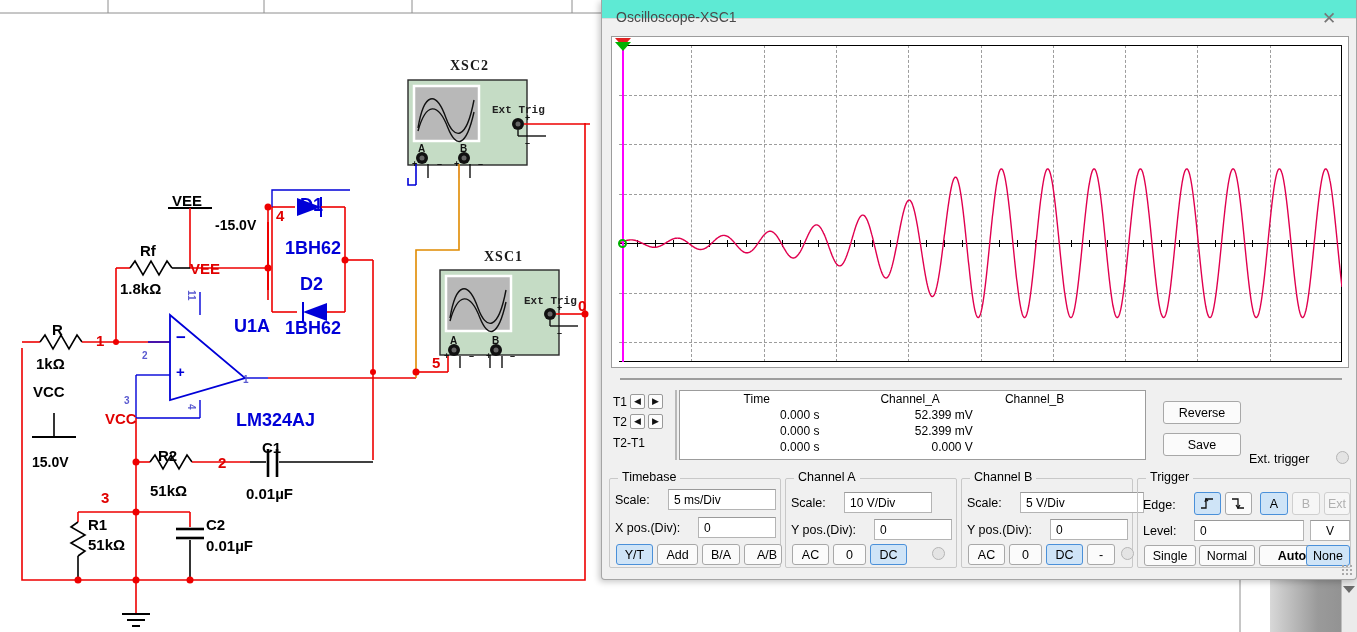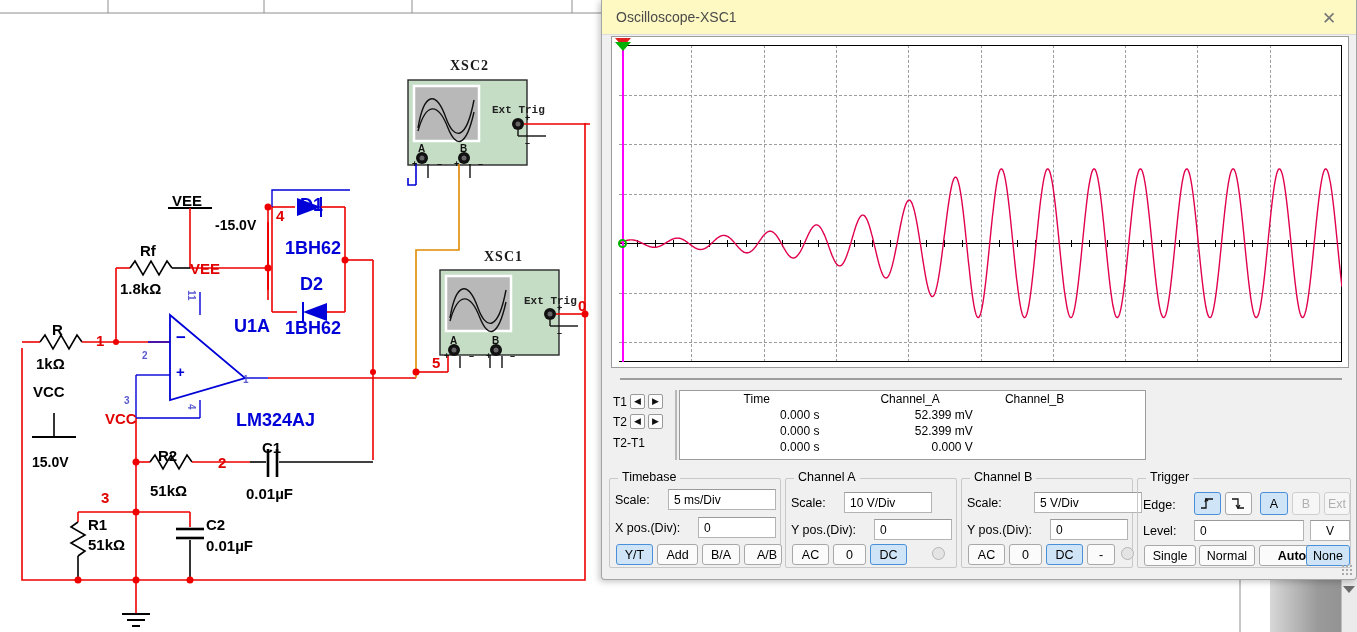--- a/index.html
+++ b/index.html
@@ -55,21 +55,21 @@
   
   #scope {
     position: absolute; left: 601px; top: 0px; width: 756px; height: 580px;
     background: #f0f0f0;
     border: 1px solid #a5a5a5;
     border-top: none;
     border-radius: 0 0 4px 4px;
     box-shadow: -2px 2px 6px rgba(0,0,0,.22);
   }
   #scope-titlebar {
-    position: relative; height: 35px; background: #fef9c3;
+    position: relative; height: 19px; background: #5eead4;
     border-bottom: 1px solid #dcdcdc;
     border-radius: 0 0 0 0;
   }
   #scope-title {
     position: absolute; left: 14px; top: 9px;
     font-size: 14px; color: #4a4a4a;
   }
   #scope-close {
     position: absolute; right: 8px; top: 4px; width: 38px; height: 28px;
     display: flex; align-items: center; justify-content: center;
@@ -538,20 +538,26 @@
             </tr>
             <tr>
               <td>0.000 s</td>
               <td>0.000 V</td>
               <td></td>
             </tr>
           </tbody>
         </table>
       </div>
 
+      <div id="btn-col">
+        <div class="plain-btn" style="position:absolute;left:6px;top:11px;width:78px;height:23px;">Reverse</div>
+        <div class="plain-btn" style="position:absolute;left:6px;top:43px;width:78px;height:23px;">Save</div>
+        <div id="ext-trig-label" style="left:92px;top:62px;">Ext. trigger</div>
+        <div class="led" style="left:179px;top:61px;"></div>
+      </div>
     </div>
 
     <div class="group" style="left:7px;top:478px;width:172px;height:90px;">
       <div class="group-title">Timebase</div>
       <div class="ctl-label" style="left:5px;top:14px;">Scale:</div>
       <div class="ctl-field" style="left:58px;top:10px;width:108px;height:21px;">5 ms/Div</div>
       <div class="ctl-label" style="left:5px;top:42px;">X pos.(Div):</div>
       <div class="ctl-field" style="left:88px;top:38px;width:78px;height:21px;">0</div>
       <div class="seg-btn sel" style="left:6px;top:65px;width:37px;height:21px;">Y/T</div>
       <div class="seg-btn" style="left:47px;top:65px;width:41px;height:21px;">Add</div>
@@ -567,21 +573,21 @@
       <div class="ctl-field" style="left:88px;top:40px;width:78px;height:21px;">0</div>
       <div class="seg-btn" style="left:6px;top:65px;width:37px;height:21px;">AC</div>
       <div class="seg-btn" style="left:47px;top:65px;width:33px;height:21px;">0</div>
       <div class="seg-btn sel" style="left:84px;top:65px;width:37px;height:21px;">DC</div>
       <div class="led" style="left:146px;top:68px;"></div>
     </div>
 
     <div class="group" style="left:359px;top:478px;width:172px;height:90px;">
       <div class="group-title">Channel B</div>
       <div class="ctl-label" style="left:5px;top:17px;">Scale:</div>
-      <div class="ctl-field" style="left:72px;top:13px;width:108px;height:21px;justify-content:flex-start;">5  V/Div</div>
+      <div class="ctl-field" style="left:58px;top:13px;width:124px;height:21px;justify-content:flex-start;">5  V/Div</div>
       <div class="ctl-label" style="left:5px;top:44px;">Y pos.(Div):</div>
       <div class="ctl-field" style="left:88px;top:40px;width:78px;height:21px;">0</div>
       <div class="seg-btn" style="left:6px;top:65px;width:37px;height:21px;">AC</div>
       <div class="seg-btn" style="left:47px;top:65px;width:33px;height:21px;">0</div>
       <div class="seg-btn sel" style="left:84px;top:65px;width:37px;height:21px;">DC</div>
       <div class="seg-btn" style="left:125px;top:65px;width:28px;height:21px;">-</div>
       <div class="led" style="left:159px;top:68px;"></div>
     </div>
 
     <div class="group" style="left:535px;top:478px;width:214px;height:90px;">

